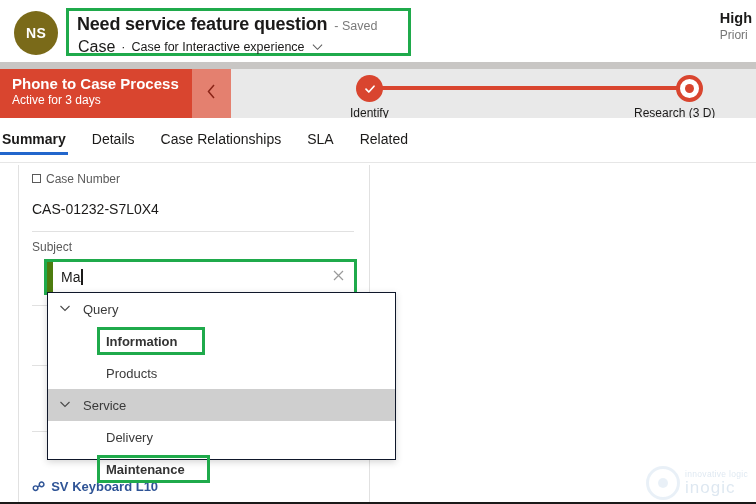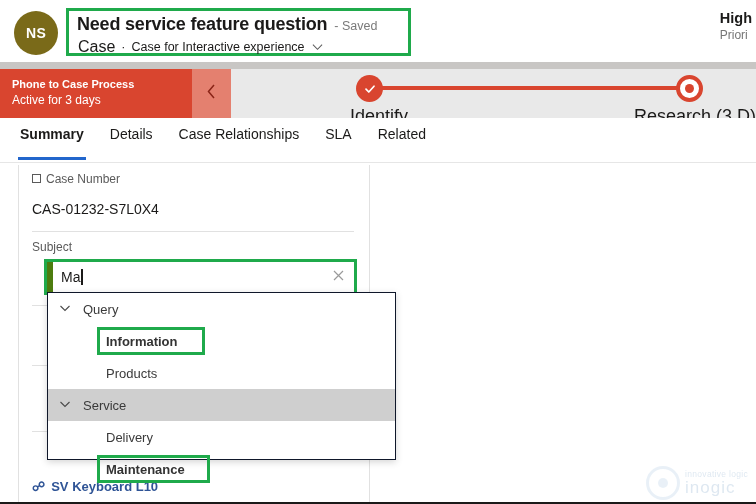--- a/index.html
+++ b/index.html
@@ -41,21 +41,21 @@
   .hdr-right .val { font-size: 14.5px; font-weight: bold; color: #1b1a19; }
   .hdr-right .lbl { font-size: 12px; color: #767676; margin-top: 2px; }
 
   
   .bpf { position: absolute; left: 0; top: 62px; width: 756px; height: 56px; }
   .bpf-band { position: absolute; left: 0; top: 0; width: 756px; height: 7px; background: #c8c6c4; }
   .bpf-stage-label {
     position: absolute; left: 0; top: 7px; width: 192px; height: 49px;
     background: #d9452f; color: #fff; padding: 7px 0 0 12px;
   }
-  .bpf-name { font-size: 11px; font-weight: bold; line-height: 16px; }
+  .bpf-name { font-size: 15px; font-weight: bold; line-height: 16px; }
   .bpf-active { font-size: 12px; line-height: 17px; }
   .bpf-collapse {
     position: absolute; left: 192px; top: 7px; width: 39px; height: 49px;
     background: #e4806f; color: #8a2417;
     display: flex; align-items: center; justify-content: center;
     font-size: 17px;
   }
   .bpf-track { position: absolute; left: 231px; top: 7px; width: 525px; height: 49px; background: #e9e9e9; }
   .bpf-line { position: absolute; left: 135px; top: 17px; width: 323px; height: 4px; background: #d9452f; }
   .stage { position: absolute; top: 6px; }
@@ -66,27 +66,27 @@
   }
   .stage-dot-current {
     width: 27px; height: 27px; border-radius: 50%;
     background: #fff; border: 4px solid #d9452f;
     display: flex; align-items: center; justify-content: center;
   }
   .stage-dot-current::after {
     content: ""; width: 9px; height: 9px; border-radius: 50%; background: #d9452f;
   }
   .stage-label {
-    position: absolute; top: 31px; font-size: 18px; color: #1b1a19; white-space: nowrap;
+    position: absolute; top: 31px; font-size: 12px; color: #1b1a19; white-space: nowrap;
   }
 
   
   .tabs {
     position: absolute; left: 0; top: 118px; width: 756px; height: 45px;
-    background: #fff; display: flex; padding-left: 18px;
+    background: #fff; display: flex; align-items: center; 
     border-bottom: 1px solid #e6e6e6;
   }
   .tab { font-size: 14px; color: #1b1a19; margin-right: 22px; position: relative; padding: 8px 2px 10px; }
   .tab.active { font-weight: bold; }
   .tab.active::after {
     content: ""; position: absolute; left: 0; right: 0; bottom: 2px; height: 3px; background: #2266cc;
   }
 
   
   .main { position: absolute; left: 0; top: 163px; width: 756px; height: 341px; background: #fff; }

